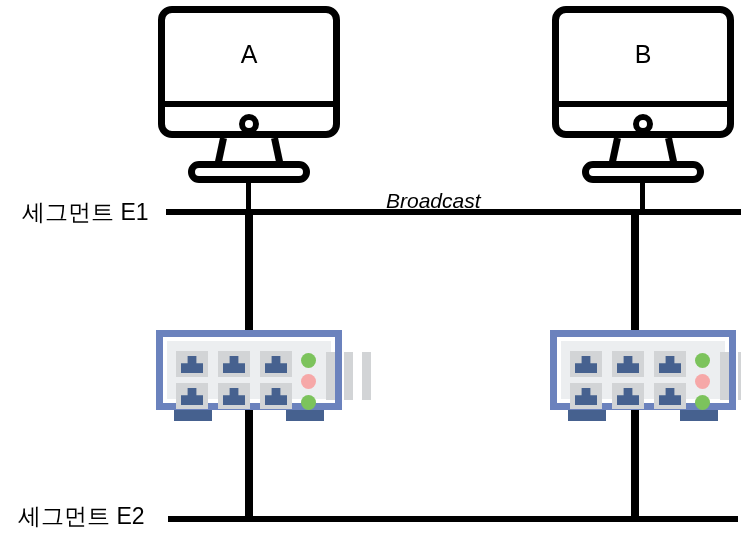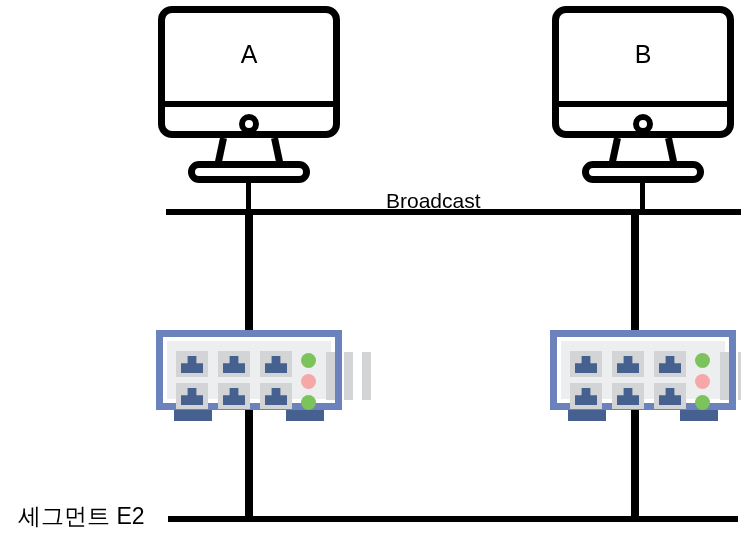--- a/index.html
+++ b/index.html
@@ -175,22 +175,23 @@
     <div class="mon-divider"></div>
     <div class="mon-dot"></div>
     <div class="mon-neck-l"></div>
     <div class="mon-neck-r"></div>
     <div class="mon-base"></div>
   </div>
 
   <div class="drop" style="left:246px; top:183px; width:5px; height:30px;"></div>
   <div class="drop" style="left:640px; top:183px; width:5px; height:30px;"></div>
 
+  <div class="bus-label" style="left:22px; top:201px;">세그먼트 E1</div>
   <div class="bus-line" style="left:166px; top:209px; width:575px;"></div>
-  <div class="broadcast-label" style="left:386px; top:190px;">Broadcast</div>
+  <div class="broadcast-label" style="left:386px; top:190px;font-style:italic;">Broadcast</div>
 
   <div class="drop" style="left:245px; top:209px; width:8px; height:122px;"></div>
   <div class="drop" style="left:631px; top:209px; width:8px; height:122px;"></div>
 
   <div class="switch" style="left:156px; top:330px;">
     <div class="sw-chassis">
       <div class="sw-inner">
         <div class="sw-panel">
           <div class="sw-ports">
             <div class="port" style="left:0px;  top:4px;">

